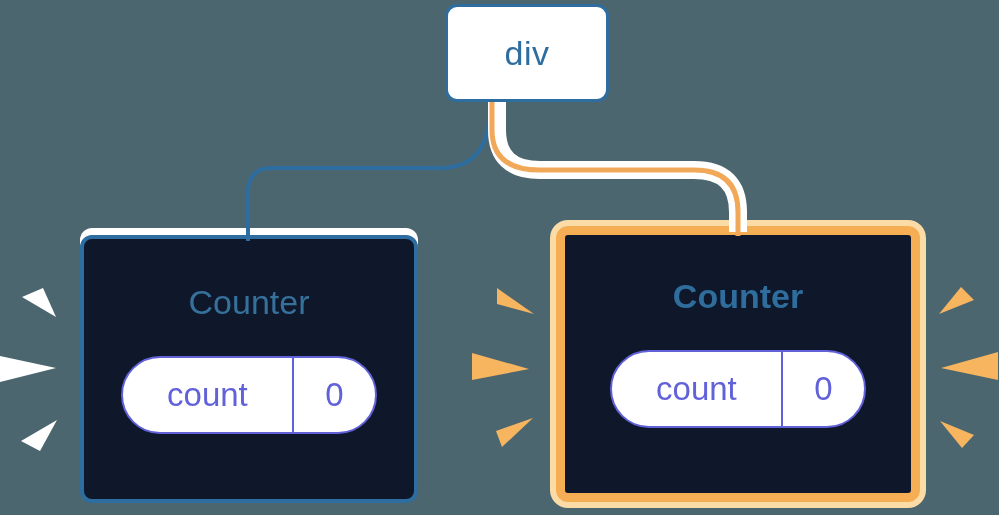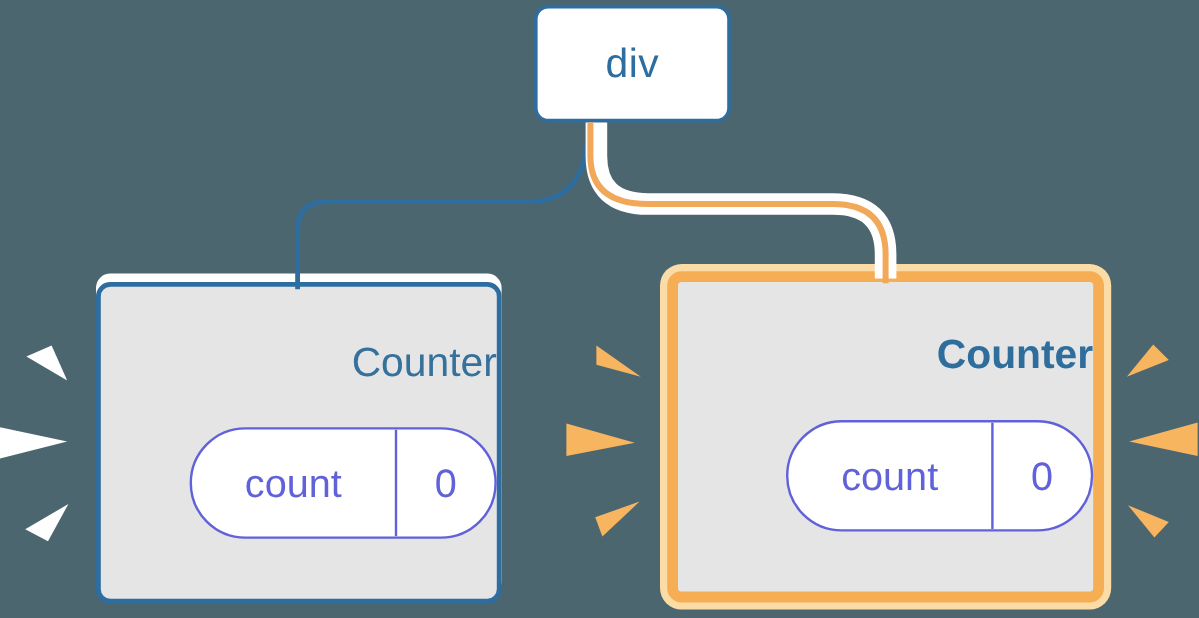--- a/index.html
+++ b/index.html
@@ -29,25 +29,25 @@
   }
   .root-label {
     color: #2D6D9F;
     font-size: 34px;
     font-weight: 500;
     letter-spacing: 0.5px;
   }
 
   .counter-card {
     position: absolute;
-    background: #e5e5e5;
+    background: #0f172a;
     box-sizing: border-box;
     display: flex;
     flex-direction: column;
-    align-items: flex-end;
+    align-items: center;
     z-index: 1;
   }
   .counter-left {
     left: 80px; top: 235px; width: 338px; height: 268px;
     border: 4px solid #2D6D9F;
     border-radius: 12px;
     box-shadow: 0 -7px 0 0 #ffffff; 
     padding-top: 44px;
   }
   .counter-right {
@@ -64,21 +64,21 @@
     font-weight: 500;
   }
   .counter-right .counter-title {
     color: #2E6D9C;
     font-weight: 700;
   }
 
   
   .state-pill {
     margin-top: 35px;
-    width: 256px; height: 93px;
+    width: 256px; height: 78px;
     border: 2.5px solid #6161D9;
     border-radius: 50px;
     box-sizing: border-box;
     display: flex;
     background: #ffffff;
     overflow: hidden;
   }
   .pill-key {
     flex: 0 0 67%;
     display: flex; align-items: center; justify-content: center;

